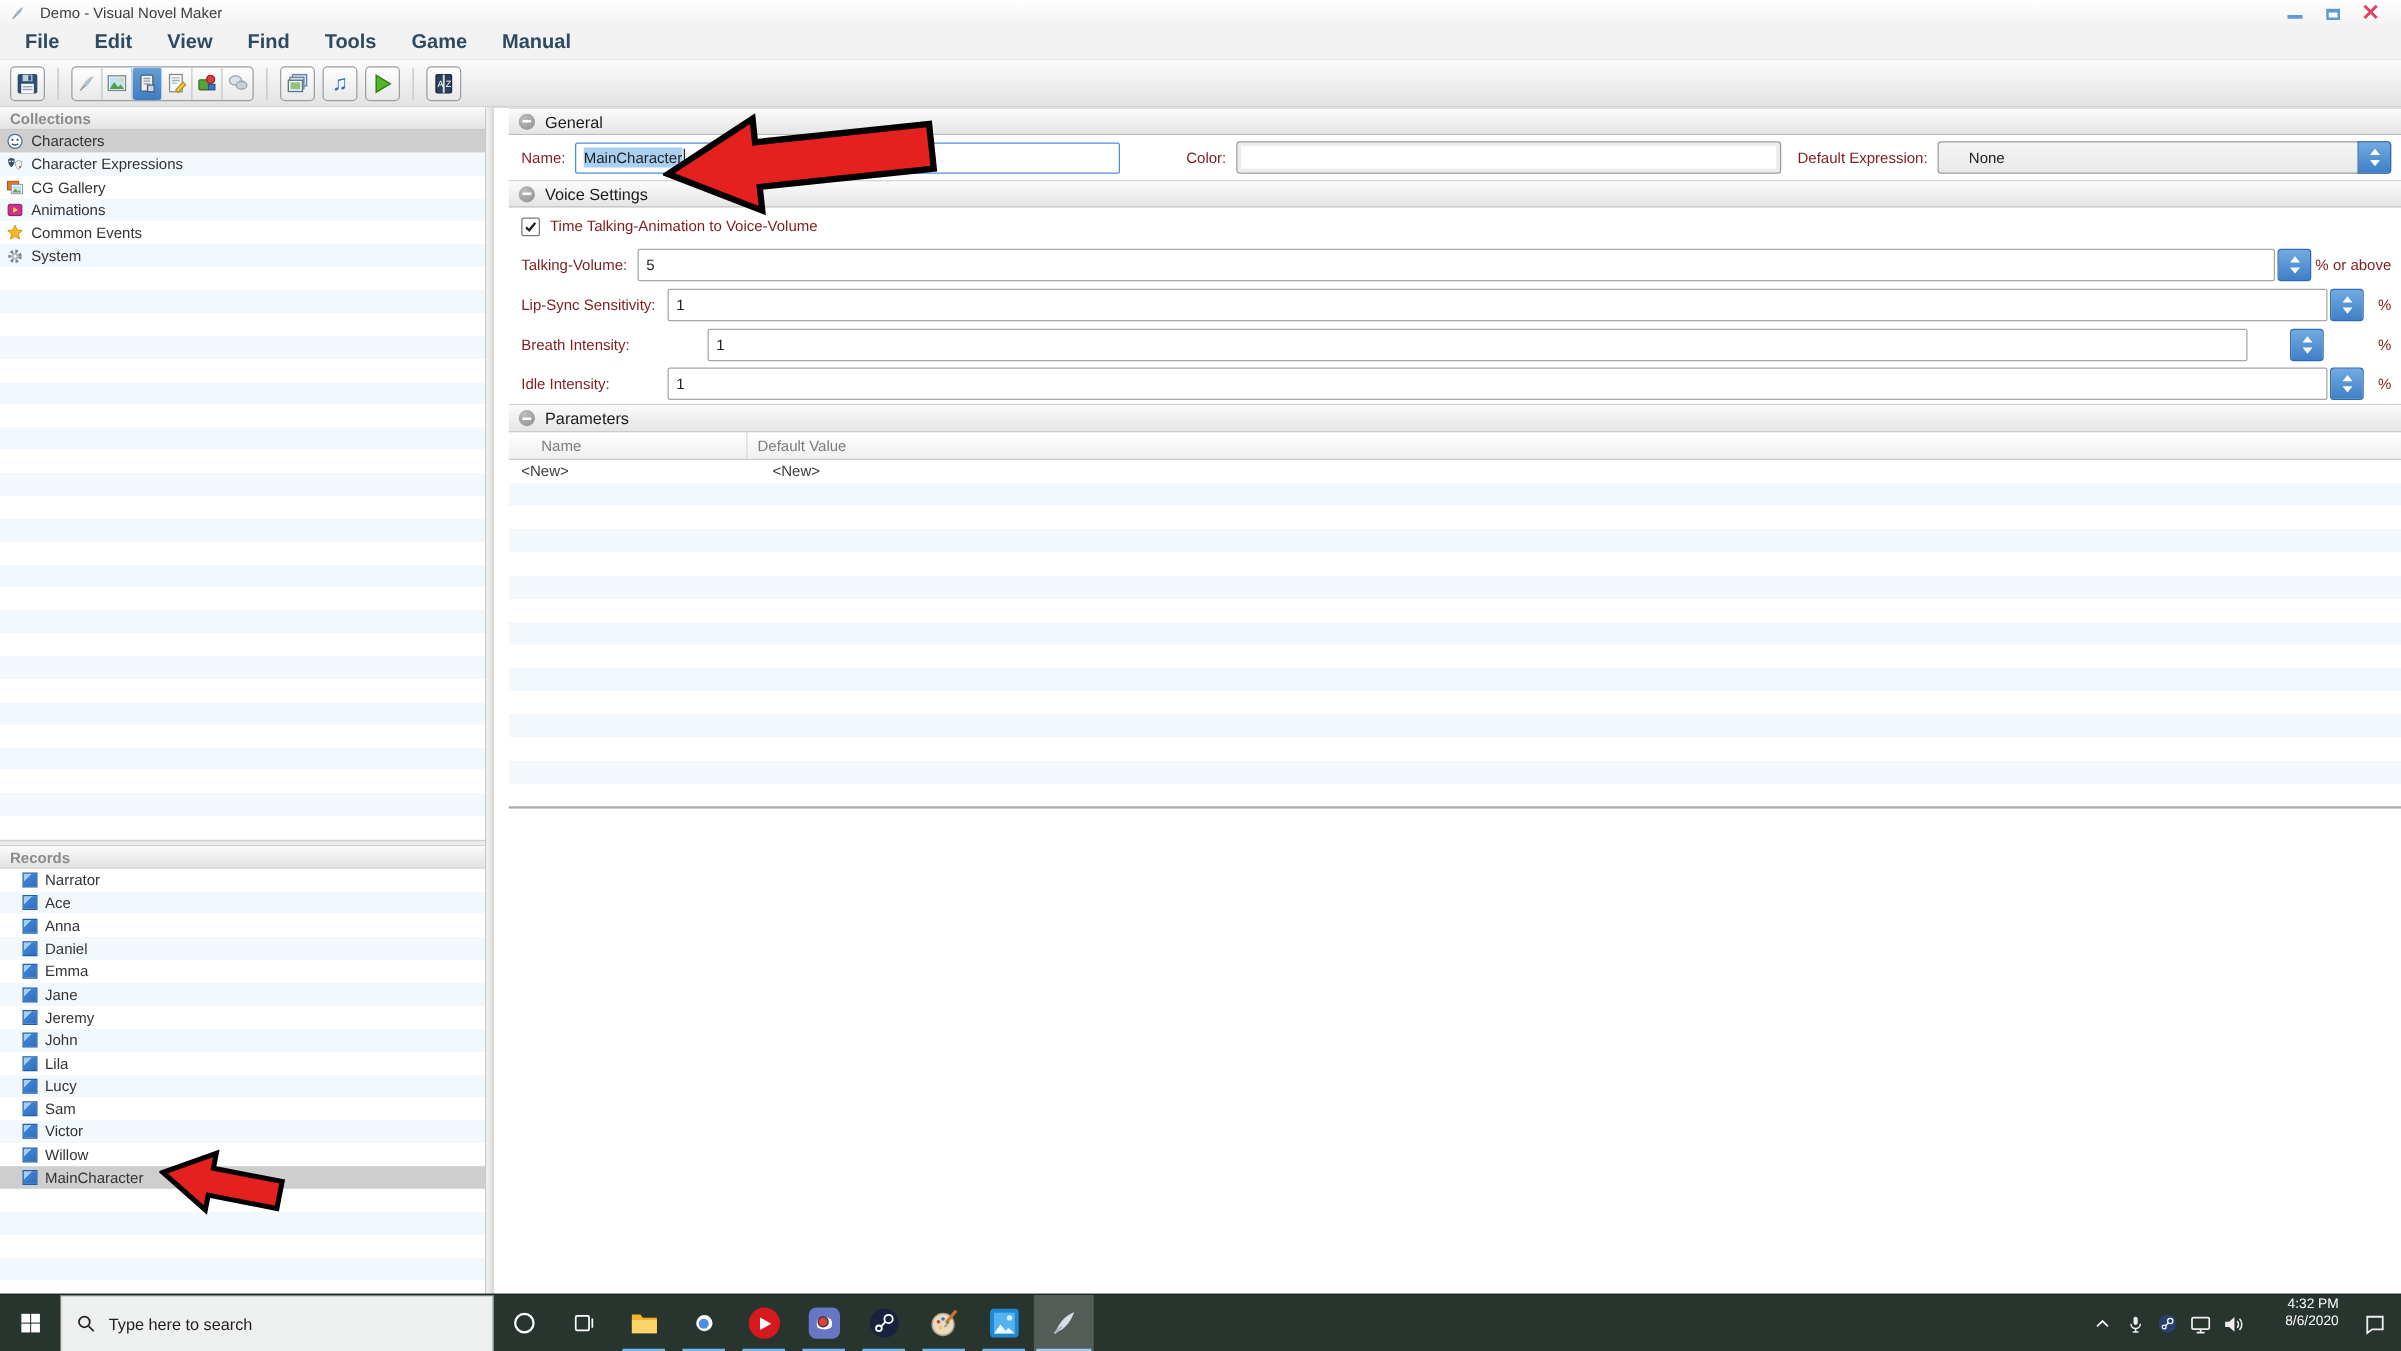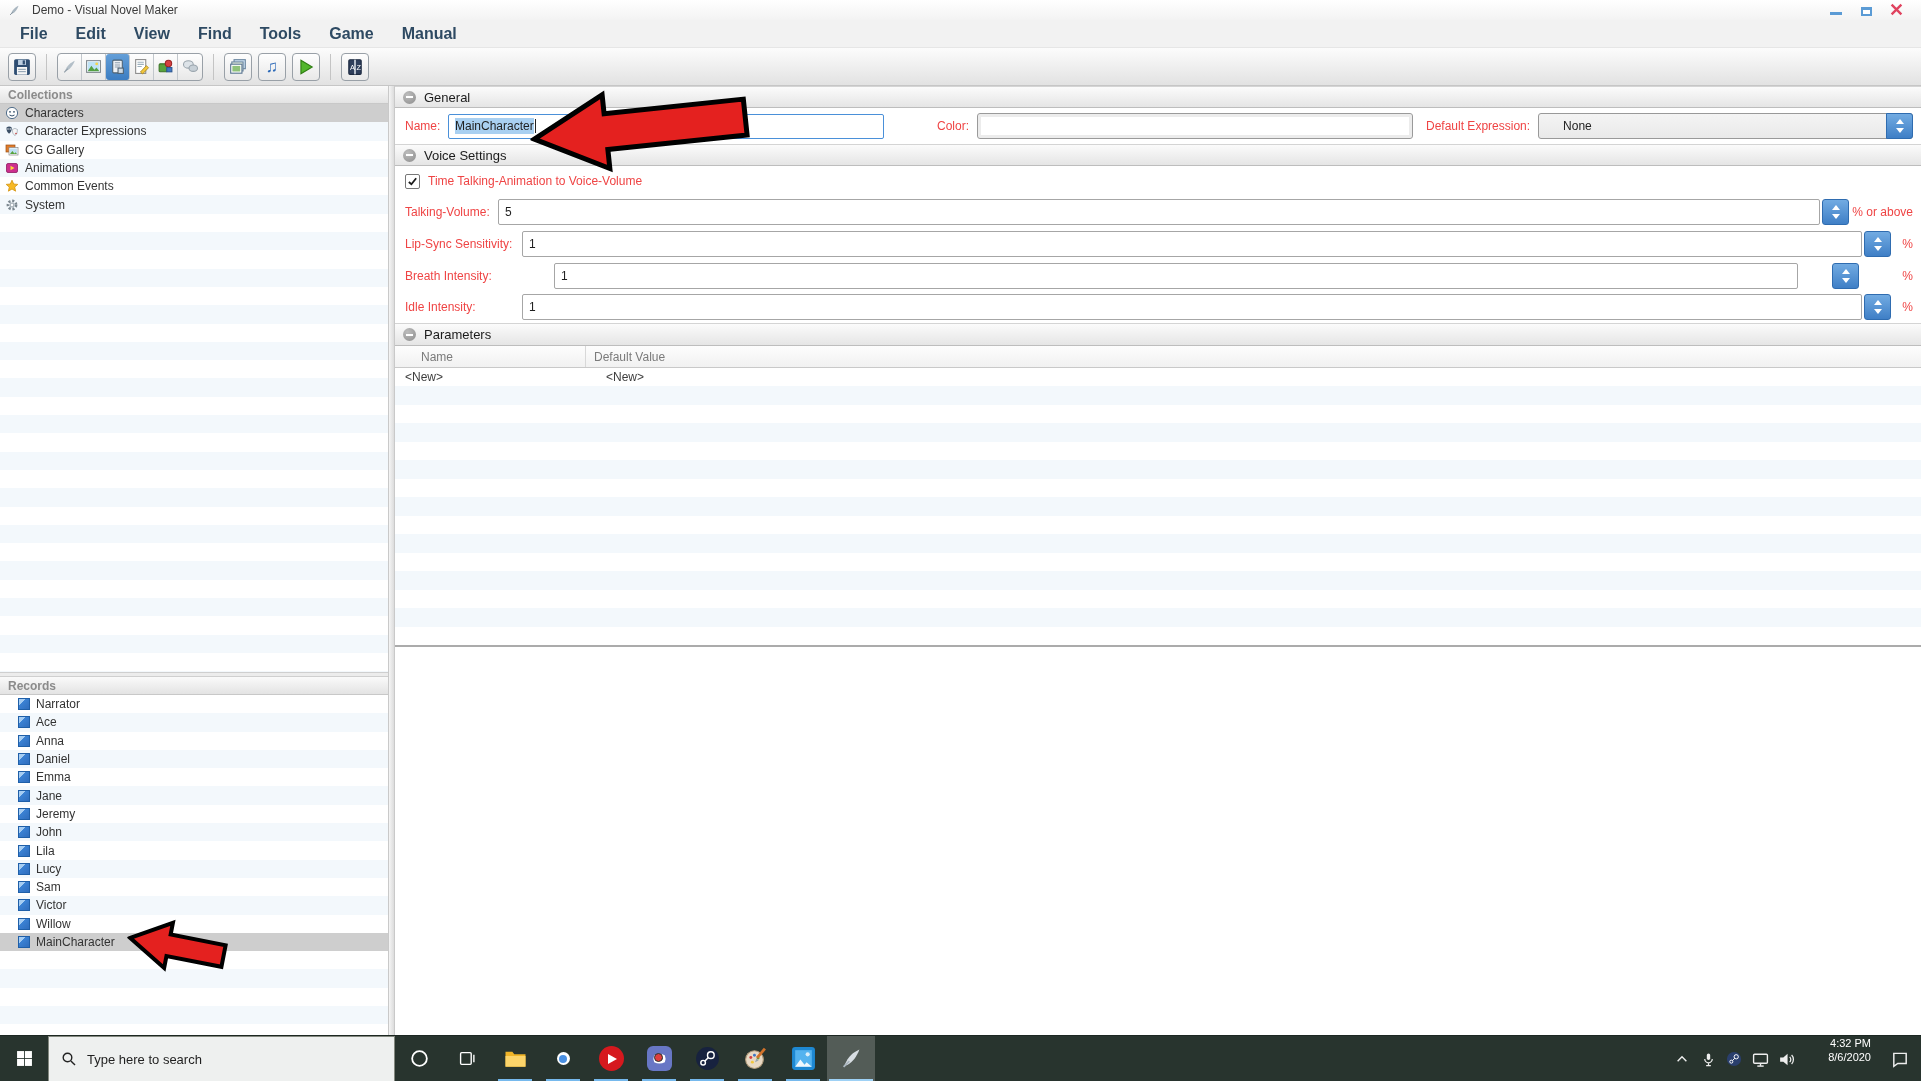--- a/index.html
+++ b/index.html
@@ -39,27 +39,27 @@
   .list-item { height:18.3px; display:flex; align-items:center; gap:6px; padding-left:5px; font-size:12px; color:#333; background:transparent; }
   .list-item.selected { background:#cecece; }
   .records-list .list-item { padding-left:18px; }
   .cube { width:12px; height:12px; flex:0 0 auto; border:1px solid #1f5fa8; background:linear-gradient(135deg,#a6cdf2 0%,#a6cdf2 32%,#3b82d4 33%,#2f6dbd 100%); }
   .li-icon { width:14px; height:14px; flex:0 0 auto; display:flex; align-items:center; justify-content:center; }
 
   .collections-panel { height:586px; flex:0 0 auto; display:flex; flex-direction:column; }
   .records-panel { flex:1; min-height:0; display:flex; flex-direction:column; }
 
   
-  .main-panel { flex:1; min-width:0; background:#fff; display:flex; flex-direction:column; position:relative; }
+  .main-panel { flex:1; min-width:0; background:#fff; display:flex; flex-direction:column; position:relative;margin-left:12px; }
   .section-header { height:22px; flex:0 0 auto; background:linear-gradient(#fbfbfb,#e5e5e5); border-top:1px solid #d4d4d4; border-bottom:1px solid #bdbdbd; display:flex; align-items:center; gap:8px; padding-left:8px; font-size:13px; color:#1b1b1b; }
   .collapse-icon { width:13px; height:13px; border-radius:50%; background:radial-gradient(circle at 35% 30%,#bdbdbd,#8d8d8d); position:relative; flex:0 0 auto; }
   .collapse-icon::after { content:""; position:absolute; left:3px; right:3px; top:5.5px; height:2px; background:#fff; }
 
   .form-row { display:flex; align-items:center; padding-left:10px; padding-right:8px; flex:0 0 auto; }
-  .label { font-size:12px; color:#ef4444; white-space:nowrap; }
+  .label { font-size:12px; color:#7f1d1d; white-space:nowrap; }
   .input { height:25px; border:1px solid #a6a6a6; border-radius:2px; background:#fff; font-size:12px; color:#1f1f1f; display:flex; align-items:center; padding-left:6px; }
   .input.focused { border:1px solid #4a90d9; }
   .sel { background:#a9d0f1; padding:1px 0; }
   .caret { width:1px; height:14px; background:#222; margin-left:1px; }
 
   .spinner { width:27px; height:26px; flex:0 0 auto; background:linear-gradient(#72abe2,#3f7fc6); border:1px solid #2f6cb0; border-radius:3px; display:flex; flex-direction:column; align-items:center; justify-content:center; gap:4px; }
   .sp-up { width:0; height:0; border-left:4px solid transparent; border-right:4px solid transparent; border-bottom:5px solid #fff; }
   .sp-dn { width:0; height:0; border-left:4px solid transparent; border-right:4px solid transparent; border-top:5px solid #fff; }
 
   .dropdown { height:26px; border:1px solid #999; border-radius:3px; background:linear-gradient(#f4f4f4,#e9e9e9); display:flex; align-items:center; font-size:12px; color:#222; padding-left:24px; position:relative; }

